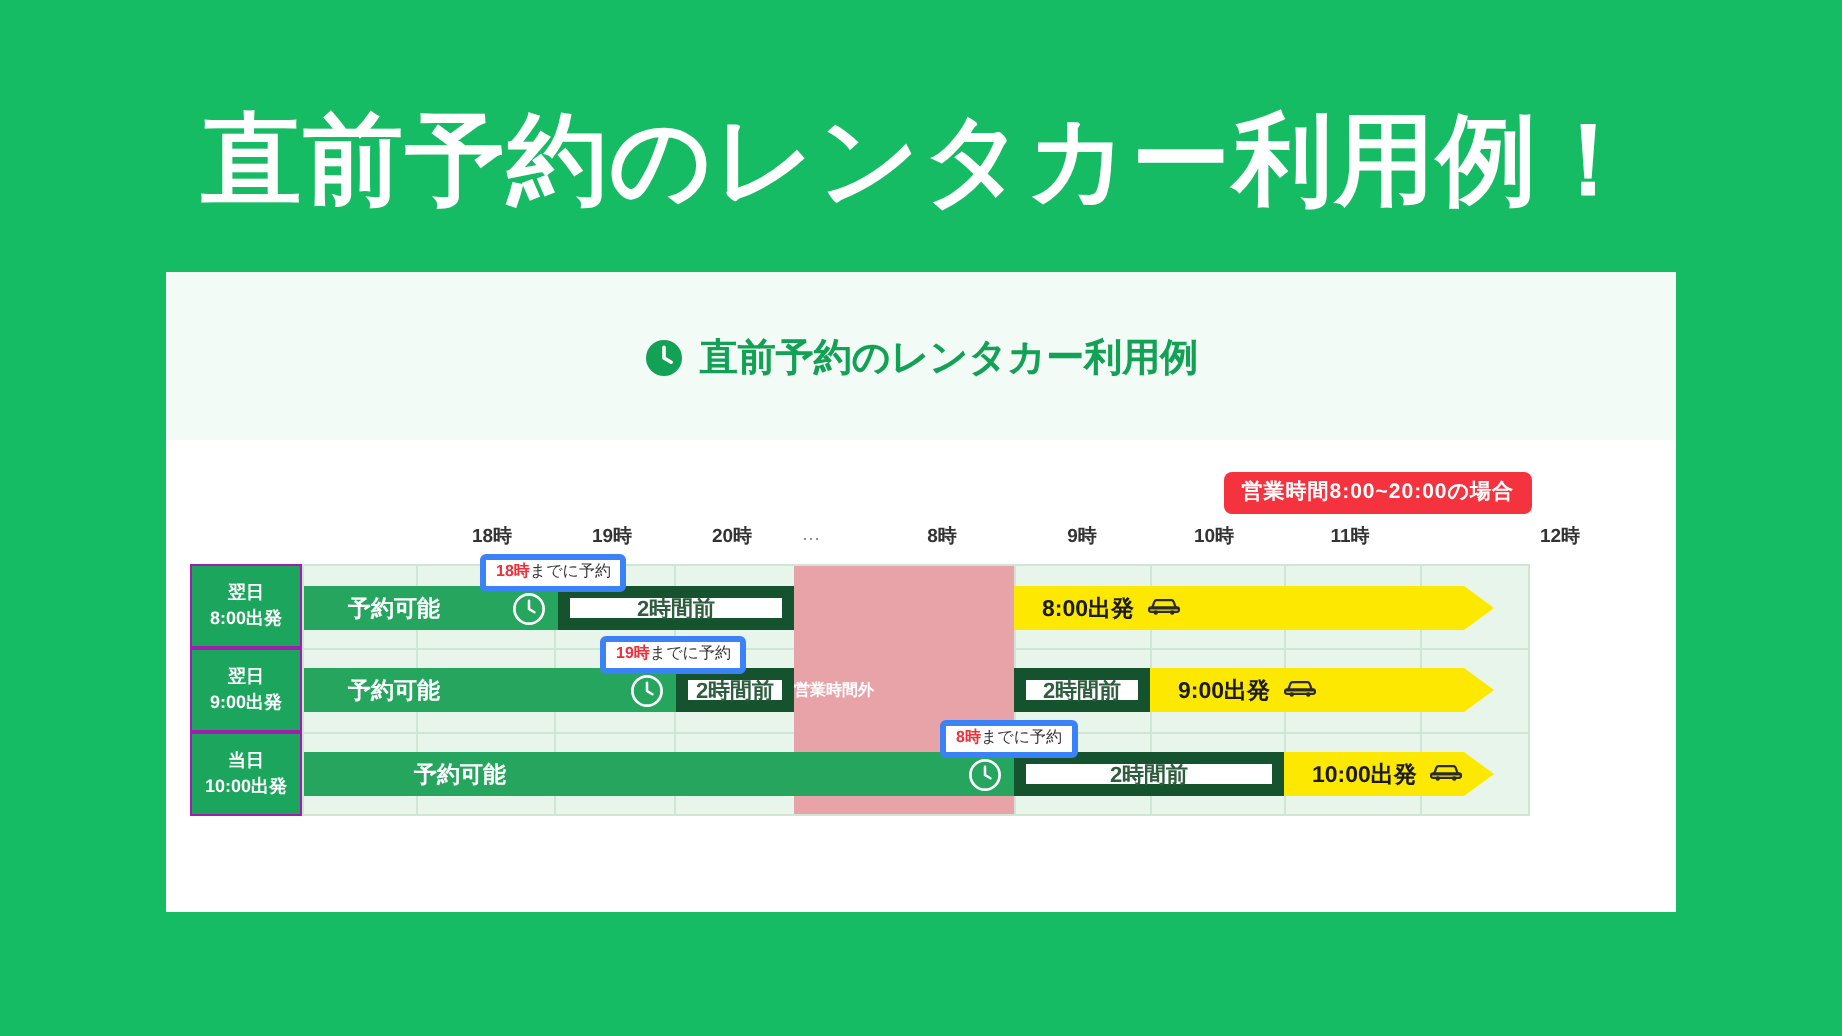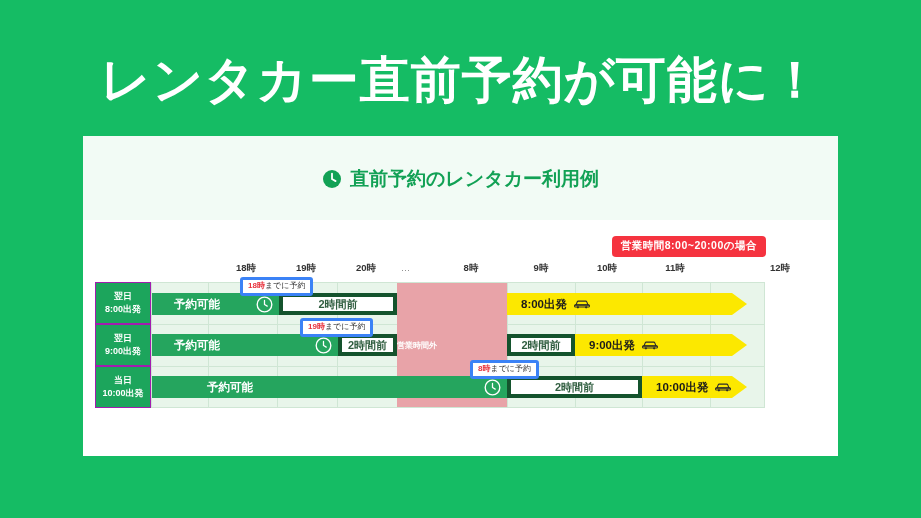--- a/index.html
+++ b/index.html
@@ -131,21 +131,21 @@
   }
   .greenbar .clock-icon{
     position:absolute;
     width:17px;height:17px;
   }
 
   
   .prebox{
     position:absolute;
     background:#ffffff;
-    border:4px solid #14532d;
+    border:6px solid #14532d;
     box-sizing:border-box;
     display:flex;align-items:center;justify-content:center;
     color:#2f5d3f;
     font-size:11px;font-weight:bold;
     white-space:nowrap;
   }
 
   
   .yellowbar{
     position:absolute;
@@ -179,21 +179,21 @@
     color:#333333;
     line-height:1.3;
     z-index:12;
   }
   .tooltip .hr{color:#E8323C;}
   .tooltip .rest{color:#333333;font-weight:normal;}
 </style>
 </head>
 <body>
 
-<div id="headline">レンタカー直前予約が可能に！</div>
+<div id="headline">直前予約のレンタカー利用例！</div>
 
 <div id="card">
 
   <div id="card-title">
     <span class="clock-badge">
       <svg width="20" height="20" viewBox="0 0 20 20">
         <circle cx="10" cy="10" r="9" fill="#12A155"></circle>
         <path d="M10 4.6 V10 L13.6 12.1" stroke="#ffffff" stroke-width="1.8" stroke-linecap="round" fill="none"></path>
       </svg>
     </span><span>直前予約のレンタカー利用例</span>

